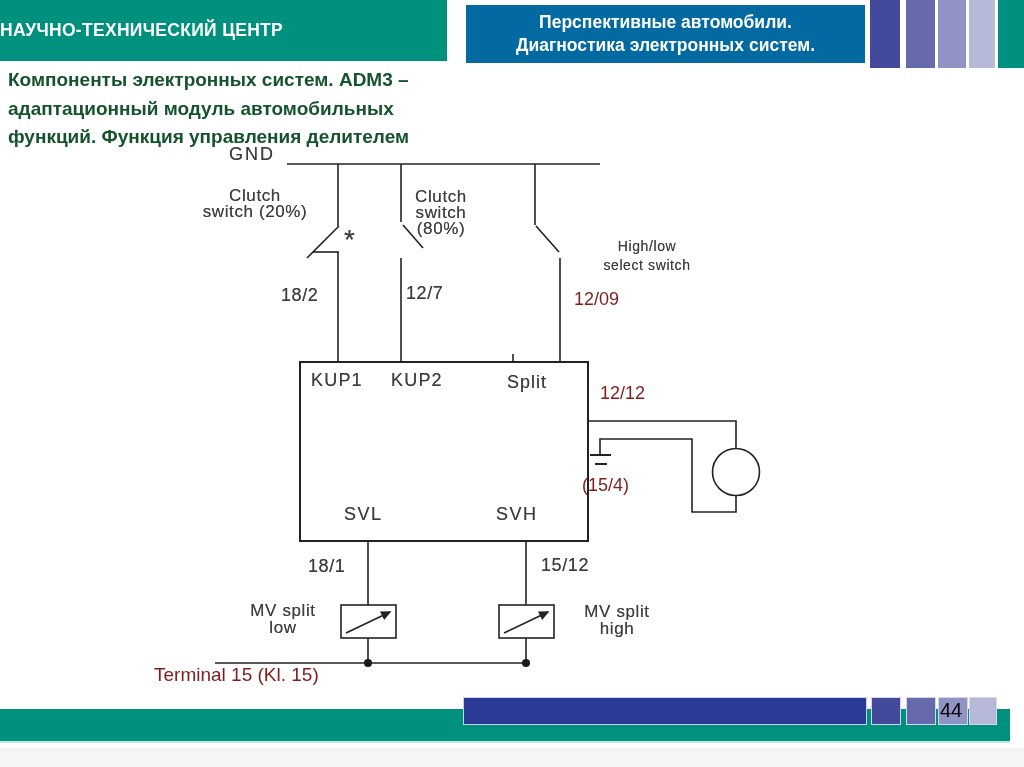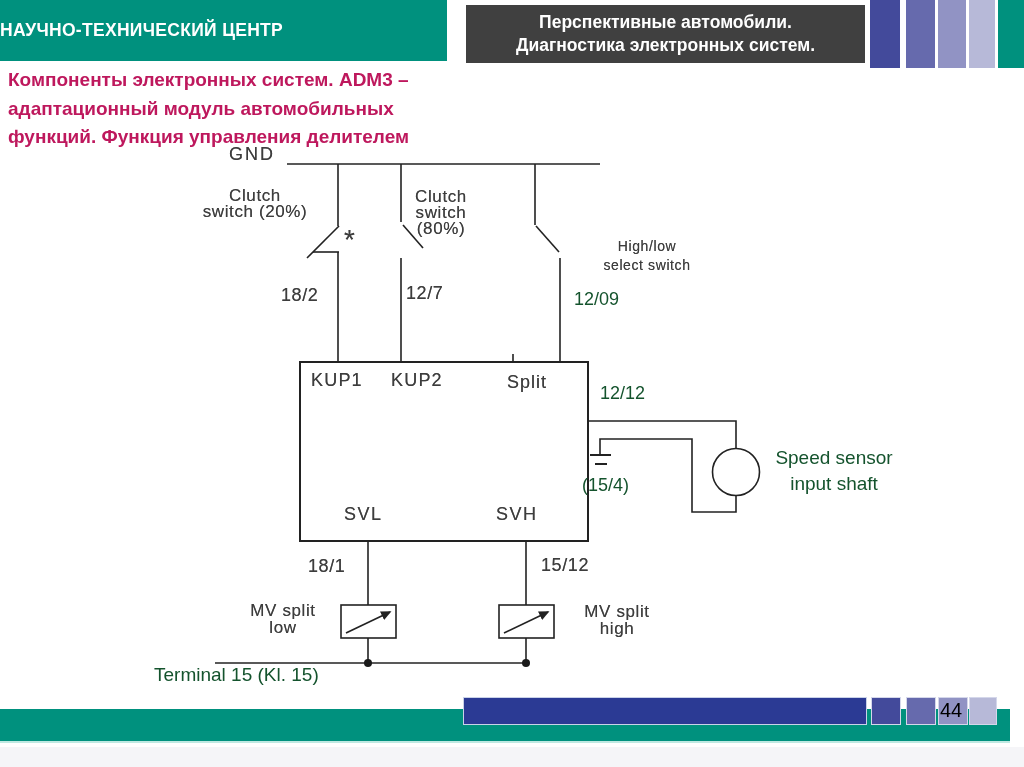--- a/index.html
+++ b/index.html
@@ -3,33 +3,33 @@
 <meta charset="utf-8">
 <style>
   html,body{margin:0;padding:0;background:#fff;}
   #slide{position:relative;width:1024px;height:767px;background:#ffffff;overflow:hidden;
          font-family:"Liberation Sans",sans-serif;}
 
   
   .hdr-teal{position:absolute;left:0;top:6;width:447px;height:61px;background:#00917E;
             display:flex;align-items:center;justify-content:flex-start;}
   .hdr-teal span{color:#fff;font-weight:bold;font-size:17.5px;letter-spacing:.3px;}
-  .hdr-navy{position:absolute;left:466px;top:5px;width:399px;height:58px;background:#404040;
+  .hdr-navy{position:absolute;left:466px;top:5px;width:399px;height:58px;background:#0369a1;
             display:flex;align-items:center;justify-content:center;text-align:center;}
   .hdr-navy span{color:#fff;font-weight:bold;font-size:17.5px;line-height:23px;white-space:pre-line;}
   .stripe{position:absolute;top:0;height:68px;}
 
   
   .subtitle{position:absolute;left:8px;top:66px;width:430px;font-weight:bold;font-size:19px;
-            line-height:28.5px;color:#be185d;white-space:pre-line;}
+            line-height:28.5px;color:#14532d;white-space:pre-line;}
 
   
   .lbl{position:absolute;color:#3d3d3d;white-space:pre-line;letter-spacing:.6px;
        text-shadow:0 0 .5px #777;}
-  .sharp{color:#14532d;text-shadow:none;letter-spacing:0;}
+  .sharp{color:#7f1d1d;text-shadow:none;letter-spacing:0;}
   .ctr{text-align:center;}
 
   
   .ftr-teal{position:absolute;left:0;top:709px;width:1010px;height:32px;background:#00917E;
             border-bottom:2px solid #BFE9E2;}
   .ftr-navy{position:absolute;left:463px;top:697px;width:402px;height:26px;background:#2B3A94;
             border:1px solid #C9D2E8;}
   .sq{position:absolute;top:697px;height:26px;border:1px solid #D4D7EA;}
   .page-num{position:absolute;left:936px;top:699px;width:30px;text-align:center;
             font-size:20px;color:#000;}
@@ -121,22 +121,20 @@
   <div class="lbl sharp" style="left:574px;top:289px;font-size:18px;">12/09</div>
 
   <div class="lbl" style="left:311px;top:370px;font-size:18px;letter-spacing:1.2px;">KUP1</div>
   <div class="lbl" style="left:391px;top:370px;font-size:18px;letter-spacing:1.2px;">KUP2</div>
   <div class="lbl" style="left:507px;top:372px;font-size:18px;letter-spacing:1px;">Split</div>
   <div class="lbl" style="left:344px;top:504px;font-size:18px;letter-spacing:1.5px;">SVL</div>
   <div class="lbl" style="left:496px;top:504px;font-size:18px;letter-spacing:1.5px;">SVH</div>
 
   <div class="lbl sharp" style="left:600px;top:383px;font-size:18px;">12/12</div>
   <div class="lbl sharp" style="left:582px;top:475px;font-size:18px;">(15/4)</div>
-  <div class="lbl sharp ctr" style="left:763px;top:445px;width:142px;font-size:19px;line-height:26px;">Speed sensor
-input shaft</div>
 
   <div class="lbl" style="left:308px;top:556px;font-size:18px;">18/1</div>
   <div class="lbl" style="left:541px;top:555px;font-size:18px;">15/12</div>
   <div class="lbl ctr" style="left:237px;top:603px;width:92px;font-size:17px;line-height:16.5px;">MV split
 low</div>
   <div class="lbl ctr" style="left:571px;top:604px;width:92px;font-size:17px;line-height:16.5px;">MV split
 high</div>
   <div class="lbl sharp" style="left:154px;top:664px;font-size:19px;">Terminal  15 (Kl. 15)</div>
 
   <div class="ftr-teal"></div>

